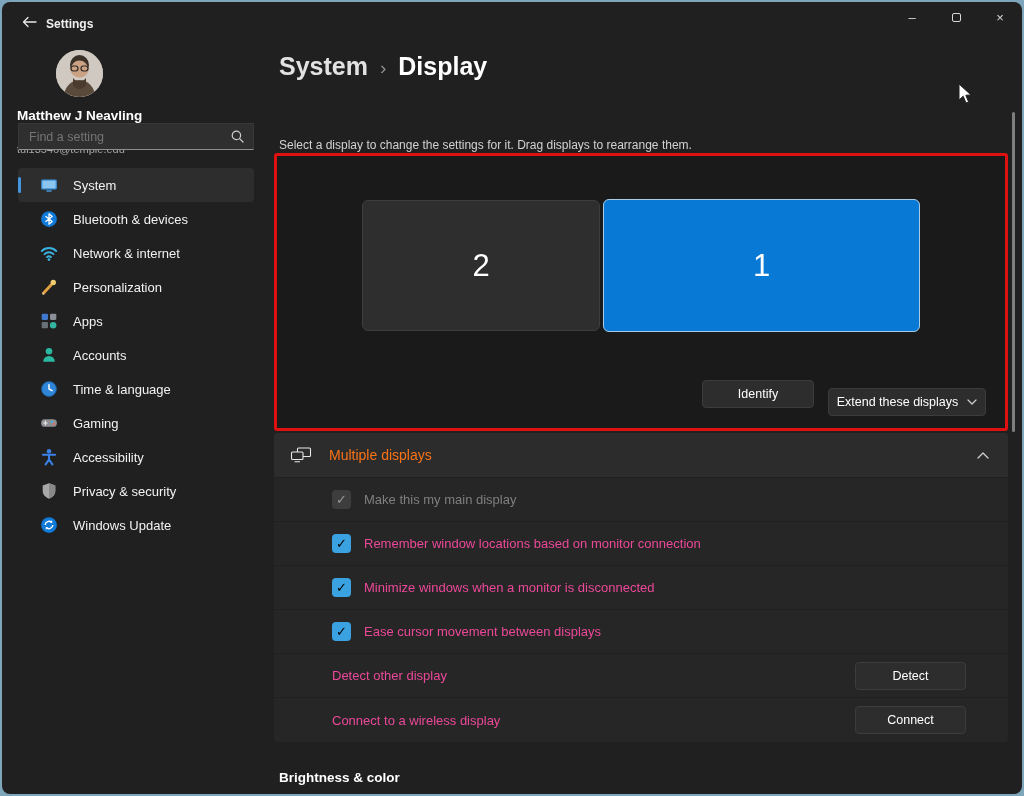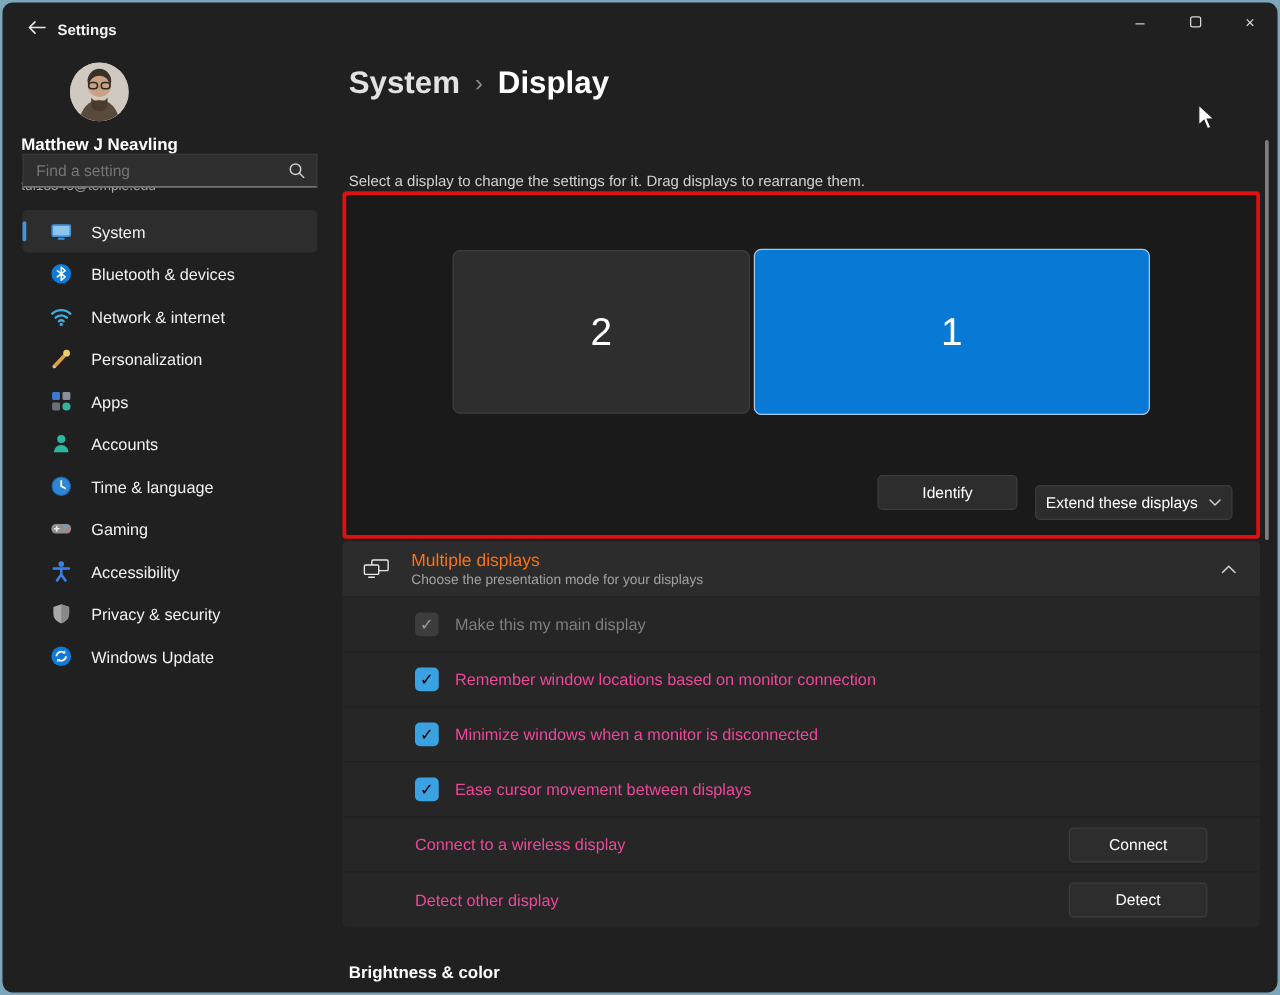--- a/index.html
+++ b/index.html
@@ -287,21 +287,20 @@
     <div class="card-header">
       <span class="hd-icon">
         <svg width="22" height="18" viewBox="0 0 22 18">
           <rect x="7.5" y="2" width="13" height="8.5" rx="1" fill="none" stroke="#e8e8e8" stroke-width="1.1"></rect>
           <rect x="1.5" y="6" width="11.5" height="7.5" rx="1" fill="#2c2c2c" stroke="#e8e8e8" stroke-width="1.1"></rect>
           <path d="M5 15.8 h4.5" stroke="#e8e8e8" stroke-width="1.1" stroke-linecap="round"></path>
         </svg>
       </span>
       <span class="hd-text">
         <div class="hd-title">Multiple displays</div>
-        <div class="hd-sub">Choose the presentation mode for your displays</div>
       </span>
       <svg width="12" height="7" viewBox="0 0 12 7">
         <path d="M1 6 L6 1 L11 6" stroke="#cfcfcf" stroke-width="1.3" fill="none" stroke-linecap="round" stroke-linejoin="round"></path>
       </svg>
     </div>
 
     <div class="row">
       <span class="checkbox off-disabled">✓</span>
       <span class="row-label disabled">Make this my main display</span>
     </div>
@@ -311,28 +310,28 @@
     </div>
     <div class="row">
       <span class="checkbox on">✓</span>
       <span class="row-label">Minimize windows when a monitor is disconnected</span>
     </div>
     <div class="row">
       <span class="checkbox on">✓</span>
       <span class="row-label">Ease cursor movement between displays</span>
     </div>
     <div class="row">
+      <span class="row-label">Detect other display</span>
+      <span class="spacer"></span>
+      <span class="row-btn">Detect</span>
+    </div>
+    <div class="row">
       <span class="row-label">Connect to a wireless display</span>
       <span class="spacer"></span>
       <span class="row-btn">Connect</span>
-    </div>
-    <div class="row">
-      <span class="row-label">Detect other display</span>
-      <span class="spacer"></span>
-      <span class="row-btn">Detect</span>
     </div>
   </div>
 
   <div class="next-section">Brightness &amp; color</div>
 
   <div class="scroll-thumb"></div>
 </div>
 
 <div class="cursor">
   <svg width="16" height="22" viewBox="0 0 16 22">

